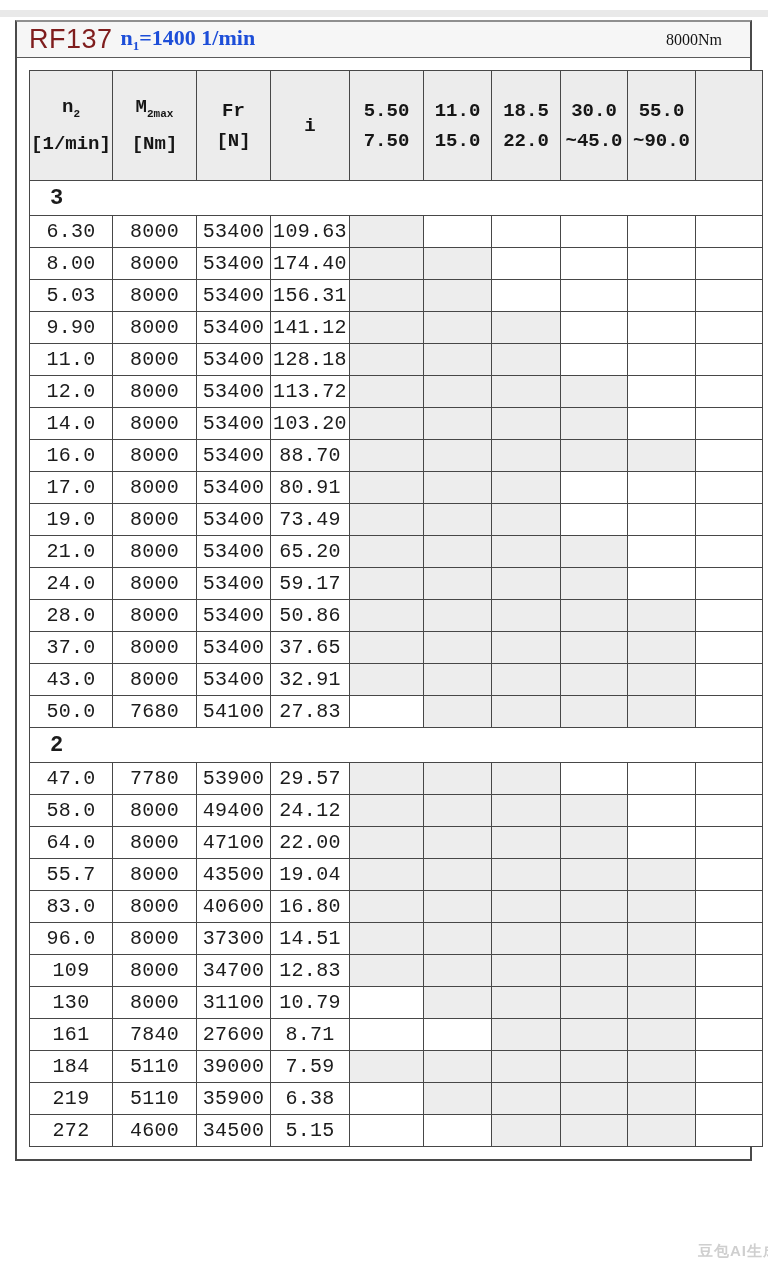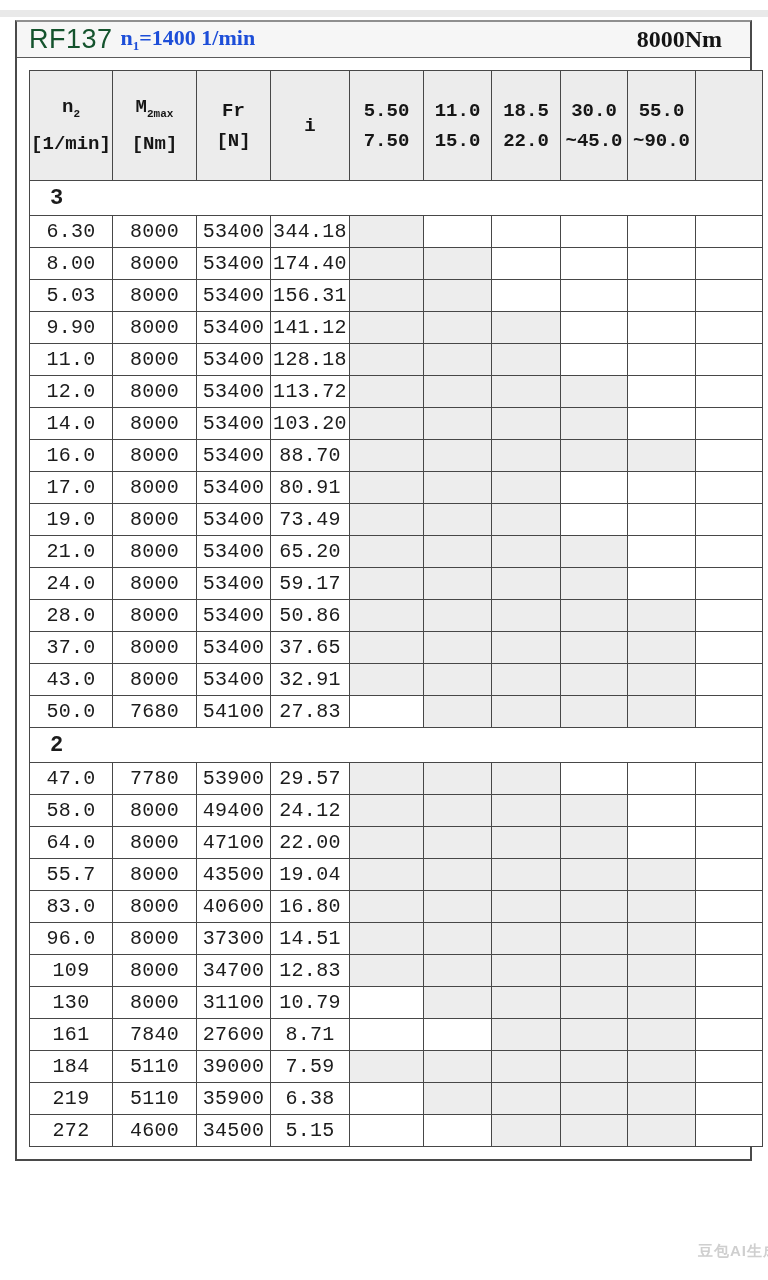--- a/index.html
+++ b/index.html
@@ -16,29 +16,29 @@
     border:2px solid #4a4a4a;border-top:2px solid #8f8f8f;
     background:#ffffff;box-sizing:border-box;
   }
   .titlebar{
     height:36px;display:flex;align-items:center;
     background:#f6f6f6;border-bottom:1px solid #5a5a5a;
     padding:0 0 0 12px;box-sizing:border-box;
   }
   .title-model{
     font-family:"Liberation Sans", sans-serif;
-    font-size:27px;color:#14532d;letter-spacing:.5px;margin-right:8px;
+    font-size:27px;color:#7f1d1d;letter-spacing:.5px;margin-right:8px;
   }
   .title-speed{
     font-size:22px;font-weight:700;color:#1d4ed8;white-space:nowrap;
   }
   .title-speed sub{font-size:13px;}
   .title-torque{
     margin-left:auto;padding-right:28px;
-    font-size:24px;font-weight:700;color:#141414;
+    font-size:16px;font-weight:400;color:#141414;
   }
   table.spec{
     border-collapse:collapse;table-layout:fixed;width:733px;margin:12px;font-family:Liberation Mono, monospace;
   }
   table.spec td{
     border:1.5px solid #474747;text-align:center;vertical-align:middle;
     padding:0;color:#1c1c1c;overflow:hidden;
   }
   tr.header-row td{
     height:109px;background:#ececec;
@@ -103,21 +103,21 @@
         <td><span>55.0</span><br><span>~90.0</span></td>
         <td></td>
       </tr>
     <tr class="section-row">
           <td colspan="10">3</td>
         </tr>
         <tr class="data-row">
           <td>6.30</td>
           <td>8000</td>
           <td>53400</td>
-          <td>344.18</td>
+          <td>109.63</td>
           <td class="shaded"></td>
           <td class=""></td>
           <td class=""></td>
           <td class=""></td>
           <td class=""></td>
           <td></td>
         </tr>
         <tr class="data-row">
           <td>8.00</td>
           <td>8000</td>

